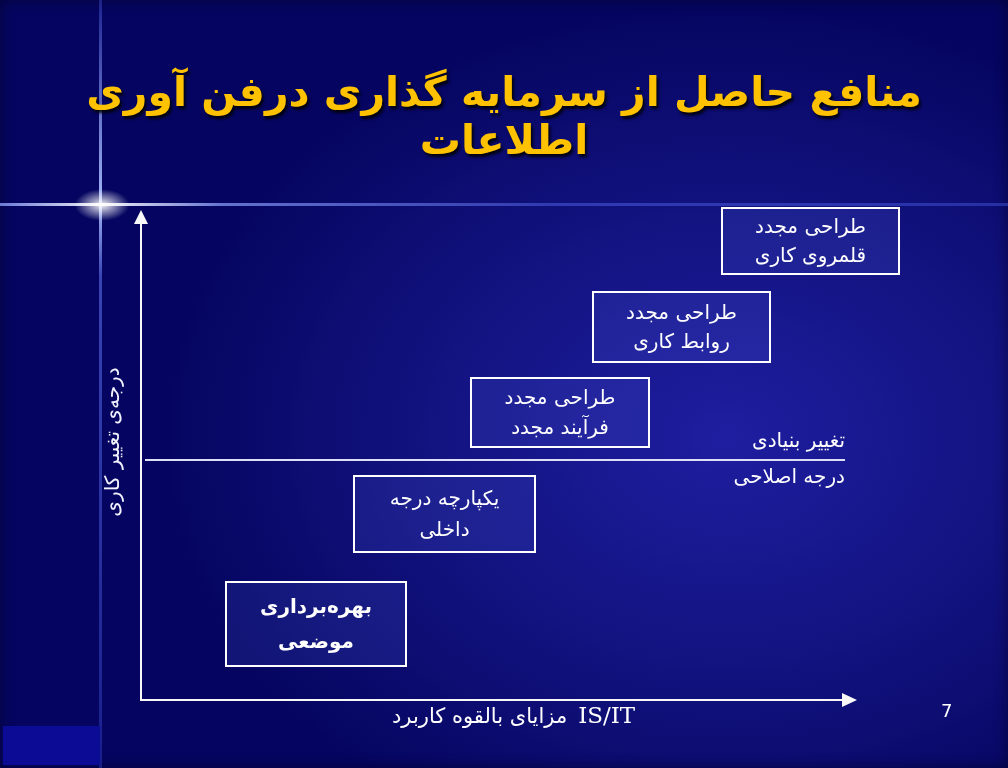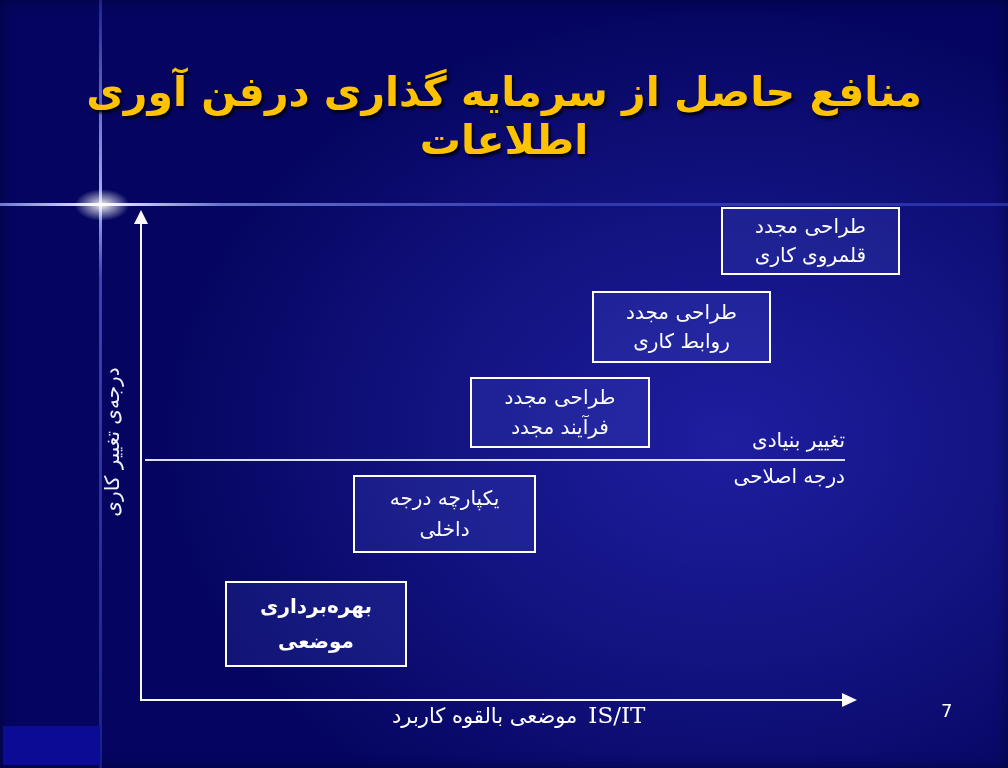--- a/index.html
+++ b/index.html
@@ -139,17 +139,17 @@
   <div class="node node-4">
     <div>یکپارچه درجه</div>
     <div>داخلی</div>
   </div>
   <div class="node node-5">
     <div>بهره‌برداری</div>
     <div>موضعی</div>
   </div>
 
   <div class="y-label">درجه‌ی تغییر کاری</div>
-  <div class="x-label"><span>موضعی بالقوه کاربرد</span><span class="latin">IS/IT</span></div>
+  <div class="x-label"><span>مزایای بالقوه کاربرد</span><span class="latin">IS/IT</span></div>
 
   <div class="page-number">7</div>
 
 </div>
 
 </body></html>

